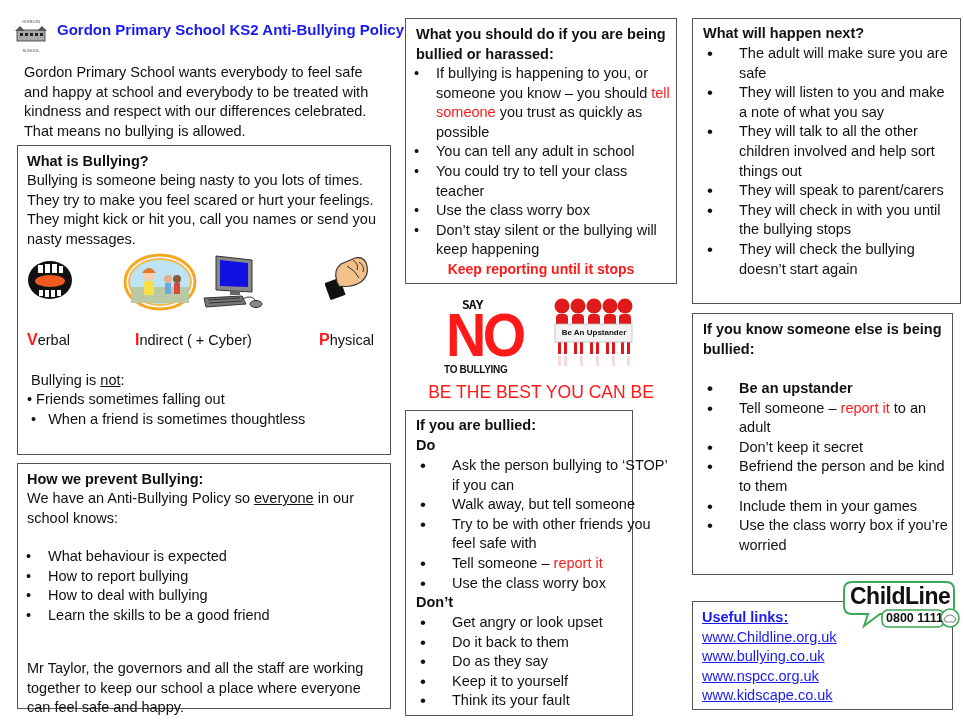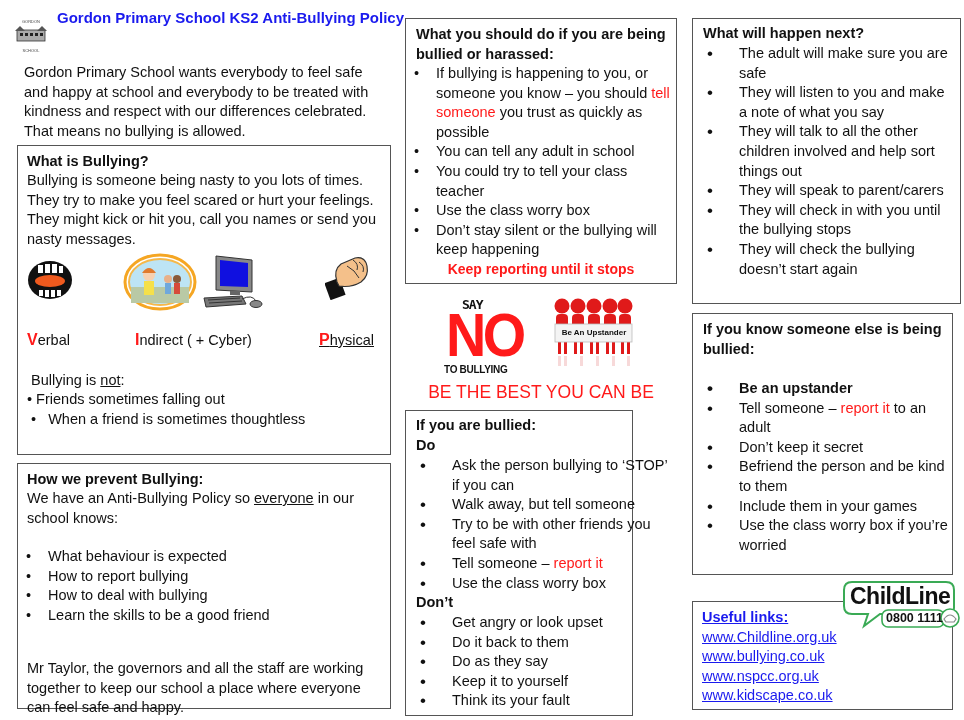--- a/index.html
+++ b/index.html
@@ -31,21 +31,21 @@
     <polygon points="3,13 8,8 13,13" fill="#555"></polygon>
     <polygon points="25,13 30,8 35,13" fill="#555"></polygon>
     <rect x="8" y="15" width="3" height="3" fill="#222"></rect>
       <rect x="13" y="15" width="3" height="3" fill="#222"></rect>
     <rect x="18" y="15" width="3" height="3" fill="#222"></rect>
       <rect x="23" y="15" width="3" height="3" fill="#222"></rect>
     <rect x="28" y="15" width="3" height="3" fill="#222"></rect>
     <text x="19" y="34" font-size="4" text-anchor="middle" fill="#444" font-family="Liberation Sans, sans-serif">SCHOOL</text>
   </svg>
 </div>
-<div class="abs bold" style="left:57px;top:8px;font-size:15px;color:#1a1aee;">Gordon Primary School KS2 Anti-Bullying Policy</div>
+<div class="abs bold" style="left:57px;top:20px;font-size:15px;color:#1a1aee;">Gordon Primary School KS2 Anti-Bullying Policy</div>
 <div class="abs" style="left:24px;top:63px;width:362px;font-size:14.5px;">Gordon Primary School wants everybody to feel safe and happy at school and everybody to be treated with kindness and respect with our differences celebrated. That means no bullying is allowed.</div>
 
 <div class="box" style="left:17px;top:145px;width:374px;height:310px;">
   <div class="abs bold" style="left:9px;top:6px;">What is Bullying?</div>
   <div class="abs" style="left:9px;top:25px;width:360px;">Bullying is someone being nasty to you lots of times. They try to make you feel scared or hurt your feelings. They might kick or hit you, call you names or send you nasty messages.</div>
 
   <div class="abs" style="left:9px;top:112px;">
     <svg width="46" height="44" viewBox="0 0 46 44">
       <ellipse cx="23" cy="22" rx="22" ry="19" fill="#111"></ellipse>
       <rect x="11" y="7" width="5" height="8" fill="#fff"></rect>
@@ -91,21 +91,21 @@
       <path d="M28 6 Q34 10 32 16 M34 8 Q40 12 38 18 M22 12 Q30 16 34 24" stroke="#333" fill="none" stroke-width="1"></path>
     </svg>
   </div>
 
   <div class="abs" style="left:9px;top:184px;">
     <span class="bold red" style="font-size:16px;">V</span><span>erbal</span>
   </div>
   <div class="abs" style="left:117px;top:184px;">
     <span class="bold red" style="font-size:16px;">I</span><span>ndirect ( + Cyber)</span>
   </div>
-  <div class="abs" style="left:301px;top:184px;text-decoration:underline;">
+  <div class="abs" style="left:301px;top:184px;">
     <span class="bold red" style="font-size:16px;">P</span><span>hysical</span>
   </div>
 
   <div class="abs" style="left:13px;top:225px;">
     <span>Bullying is </span><span class="u">not</span><span>:</span>
   </div>
   <div class="abs" style="left:9px;top:244px;">
     <div><span>• </span><span>Friends sometimes falling out</span></div>
     <div style="padding-left:4px;"><span>•&nbsp;&nbsp; </span><span>When a friend is sometimes thoughtless</span></div>
   </div>

